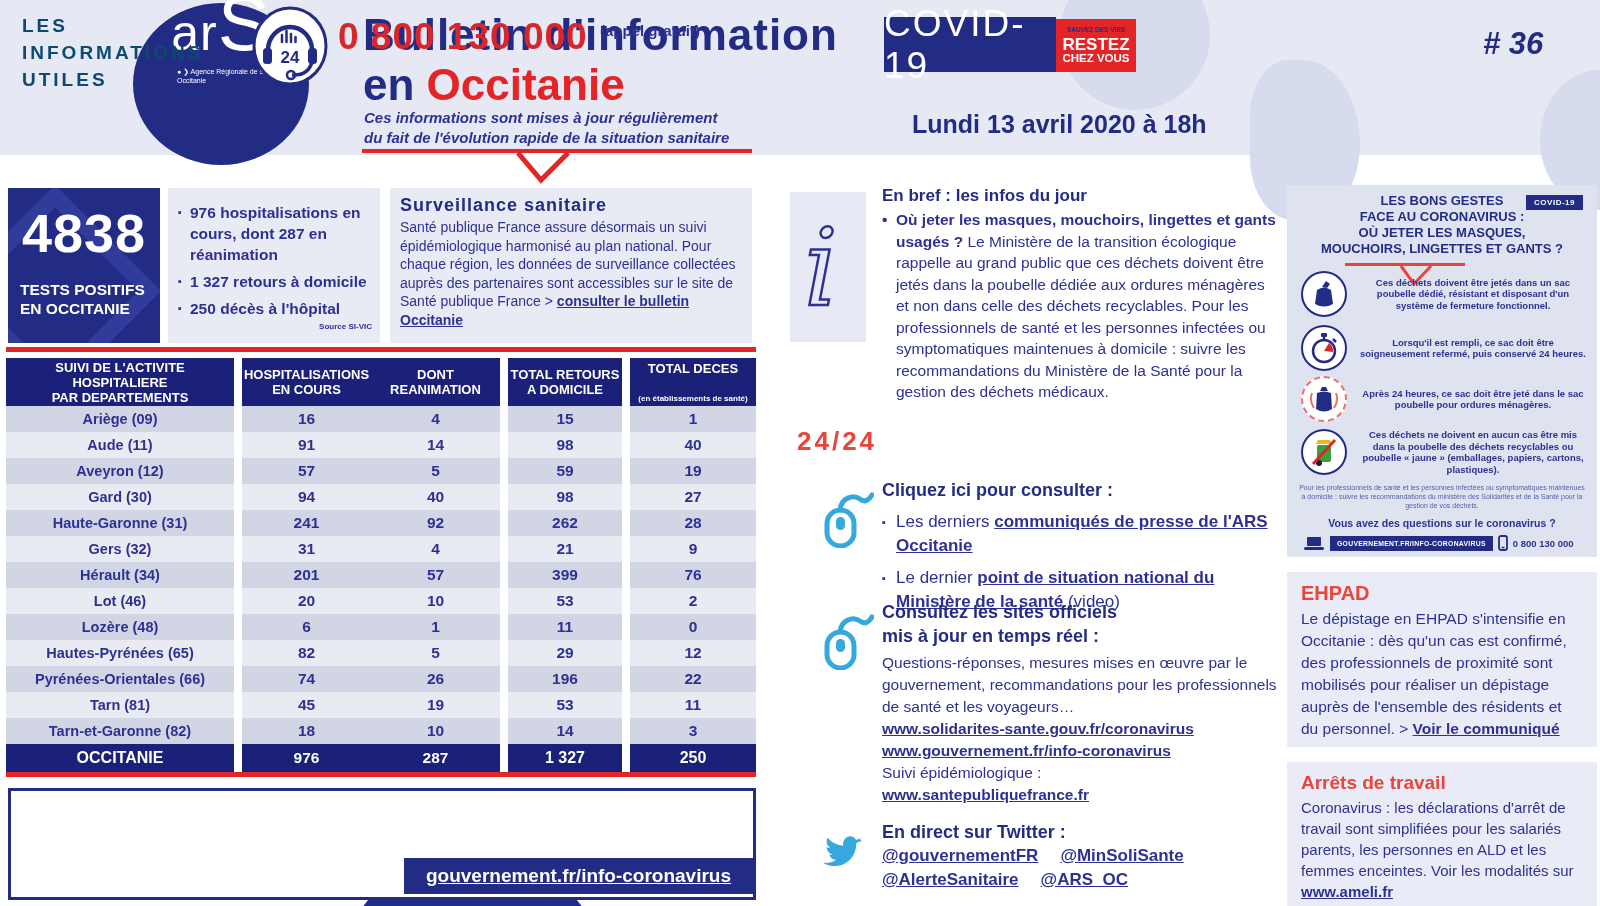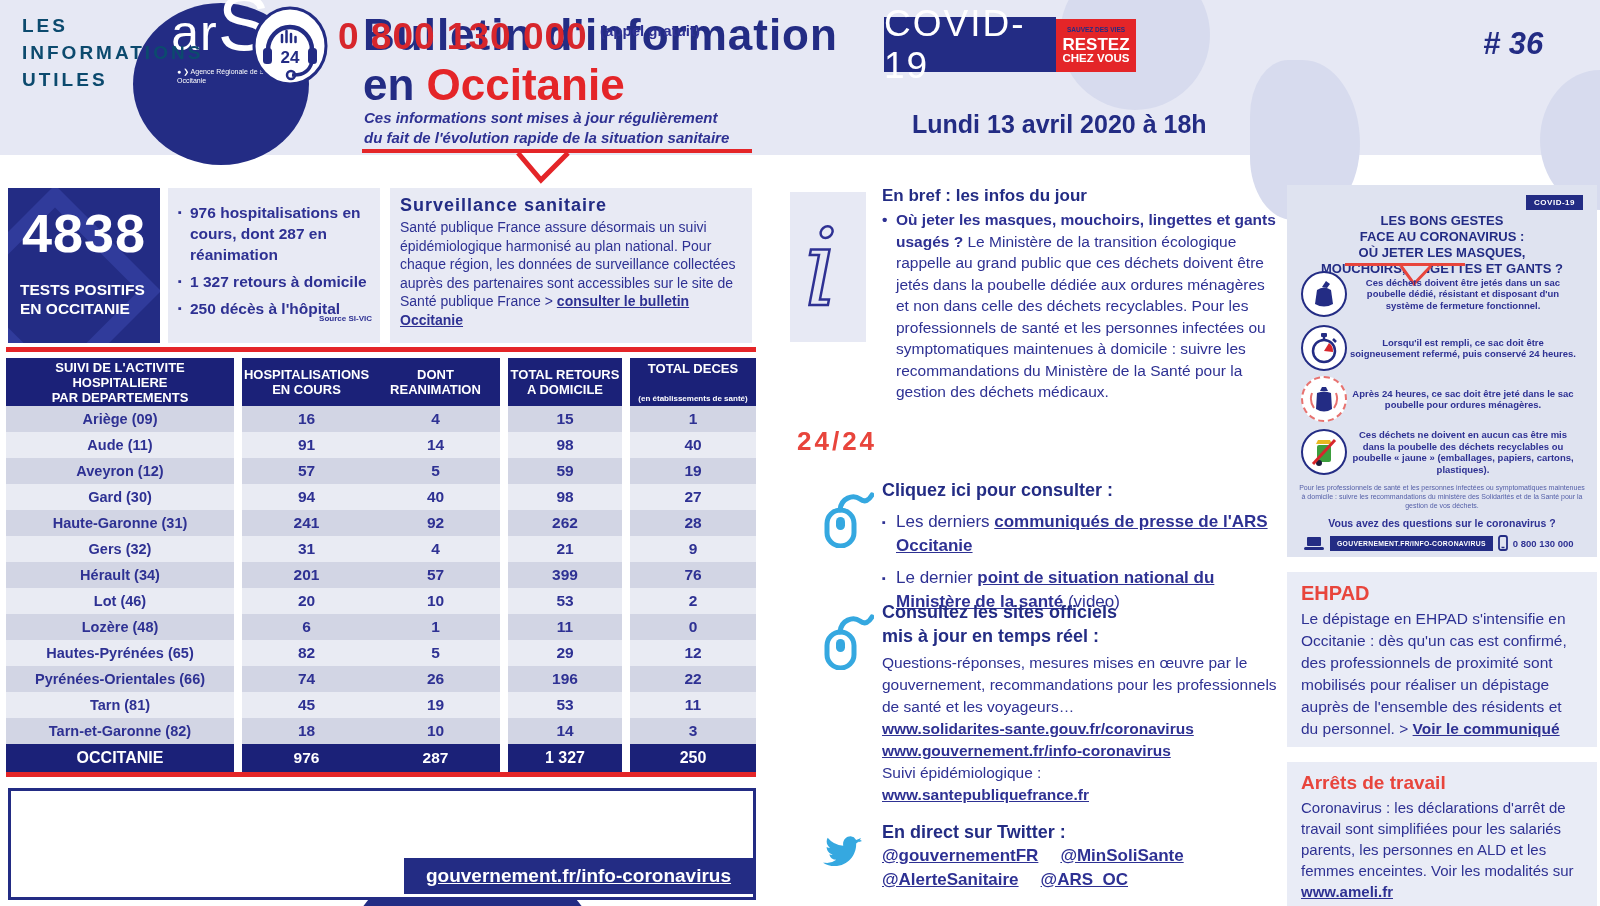--- a/index.html
+++ b/index.html
@@ -35,21 +35,21 @@
   .tail-v { position:absolute; left:515px; top:152px; }
   .date { position:absolute; left:912px; top:110px; font-size:25px; font-weight:bold; color:#232c84; }
   
   .pos-box { position:absolute; left:8px; top:188px; width:152px; height:155px; background:#232c84; color:#fff; overflow:hidden; }
   .pos-deco { position:absolute; left:-28px; top:28px; width:150px; height:150px; border:16px solid #303b9b; transform:rotate(45deg); }
   .pos-num { position:relative; font-size:54px; font-weight:bold; text-align:center; margin-top:14px; letter-spacing:1px; }
   .pos-lbl { position:relative; font-size:15.5px; font-weight:bold; text-align:left; padding-left:12px; line-height:19px; margin-top:16px; }
   .bul-box { position:absolute; left:168px; top:188px; width:212px; height:155px; background:#e8eaf4; padding:14px 6px 0 10px; }
   .bul { font-size:15.5px; font-weight:bold; color:#2e3193; line-height:21px; margin-bottom:6px; padding-left:12px; position:relative; }
   .bul::before { content:"▪"; position:absolute; left:0; top:0; font-size:11px; }
-  .src { position:absolute; right:8px; bottom:20px; font-size:8px; font-weight:bold; color:#2e3193;padding-left:8px; }
+  .src { position:absolute; right:8px; bottom:12px; font-size:8px; font-weight:bold; color:#2e3193;padding-left:8px; }
   .surv-box { position:absolute; left:390px; top:188px; width:362px; height:155px; background:#e8eaf4; padding:7px 10px; }
   .surv-h { font-size:18px; font-weight:bold; color:#232c84; letter-spacing:1px; margin-bottom:2px; }
   .surv-b { font-size:14px; line-height:18.5px; color:#2e3193; }
   .lnk { font-weight:bold; text-decoration:underline; color:#2e3193; cursor:pointer; }
   .rule-red { position:absolute; left:6px; width:750px; height:5px; background:#e42528; }
   .r1 { top:347px; } .r2 { top:772px; }
   
   .table { position:absolute; left:6px; top:358px; width:750px; }
   .thead, .trow { display:grid; grid-template-columns:228px 258px 114px 126px; column-gap:8px; }
   .th { background:#1b2178; color:#fff; font-weight:bold; font-size:13px; text-align:center;
@@ -95,29 +95,29 @@
   .co-body { font-size:15.5px; line-height:22px; color:#2e3193; margin-top:4px; }
   .co-links { font-size:15.5px; line-height:22px; }
   .tw { position:absolute; left:882px; top:820px; width:400px; }
   .tw-handles { font-size:17px; line-height:24px; }
   .tw-handles .lnk { margin-right:22px; }
   .tw-bird { position:absolute; left:820px; top:833px; }
   
   .poster { position:absolute; left:1287px; top:185px; width:310px; height:372px; background:#dfe3f0; }
   .po-badge { position:absolute; right:14px; top:10px; background:#232c84; color:#fff; font-size:8px; font-weight:bold;
     padding:3px 8px; letter-spacing:0.5px; }
-  .po-title { margin-top:28px; text-align:center; font-size:13px; font-weight:bold; color:#232c84; line-height:16px; }
+  .po-title { margin-top:8px; text-align:center; font-size:13px; font-weight:bold; color:#232c84; line-height:16px; }
   .po-tail-line { position:absolute; left:58px; top:78px; width:120px; height:3px; background:#e8453c; }
   .po-tail { position:absolute; left:112px; top:80px; }
   .po-item { position:absolute; left:14px; display:flex; align-items:center; }
   .po-i1 { top:86px; } .po-i2 { top:140px; } .po-i3 { top:191px; } .po-i4 { top:244px; }
   .po-circle { width:46px; height:46px; border-radius:50%; background:#fff; border:2.5px solid #232c84;
     display:flex; align-items:center; justify-content:center; flex:none; }
   .po-circle.reddash { border:2px dashed #e8726f; }
-  .po-text { width:232px; margin-left:0; font-size:9.5px; line-height:11.5px; color:#2e3193; text-align:center; font-weight:bold; }
+  .po-text { width:232px; margin-left:10px; font-size:9.5px; line-height:11.5px; color:#2e3193; text-align:center; font-weight:bold; }
   .po-foot { position:absolute; left:10px; top:298px; width:290px; font-size:7px; line-height:9px; color:#5560a8; text-align:center; }
   .po-q { position:absolute; left:0; top:332px; width:100%; text-align:center; font-size:10.5px; font-weight:bold; color:#2e3193; }
   .po-bottom { position:absolute; left:16px; top:350px; width:280px; display:flex; align-items:center; gap:5px; }
   .po-gov { background:#232c84; color:#fff; font-size:6.8px; font-weight:bold; padding:4px 7px; letter-spacing:0.3px; }
   .po-phone { font-size:9.5px; font-weight:bold; color:#2e3193; }
   .side-box { position:absolute; left:1287px; width:310px; background:#e9ecf6; padding:10px 14px; }
   .ehpad { top:572px; height:175px; }
   .arrets { top:762px; height:144px; }
   .side-h { font-size:20px; font-weight:bold; color:#e8453c; margin-bottom:3px; }
   .side-b { font-size:15.5px; line-height:22px; color:#2e3193; }

